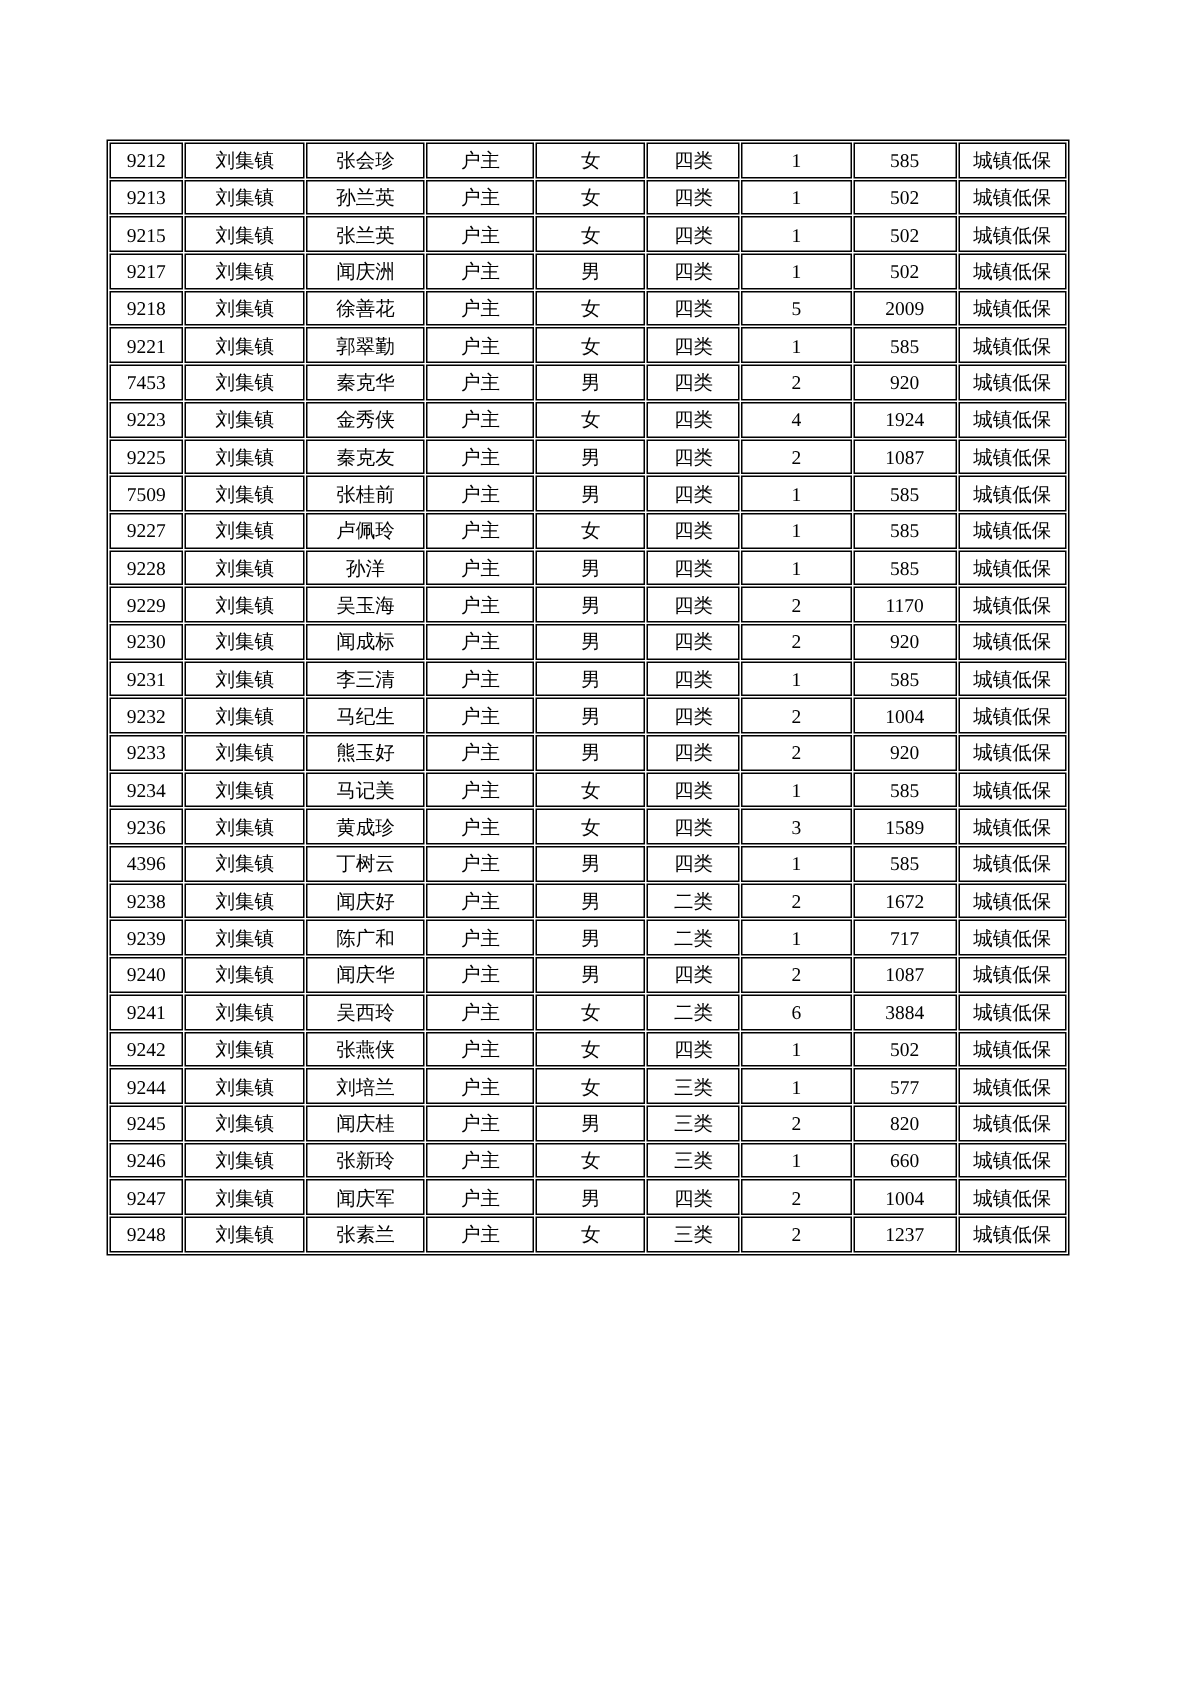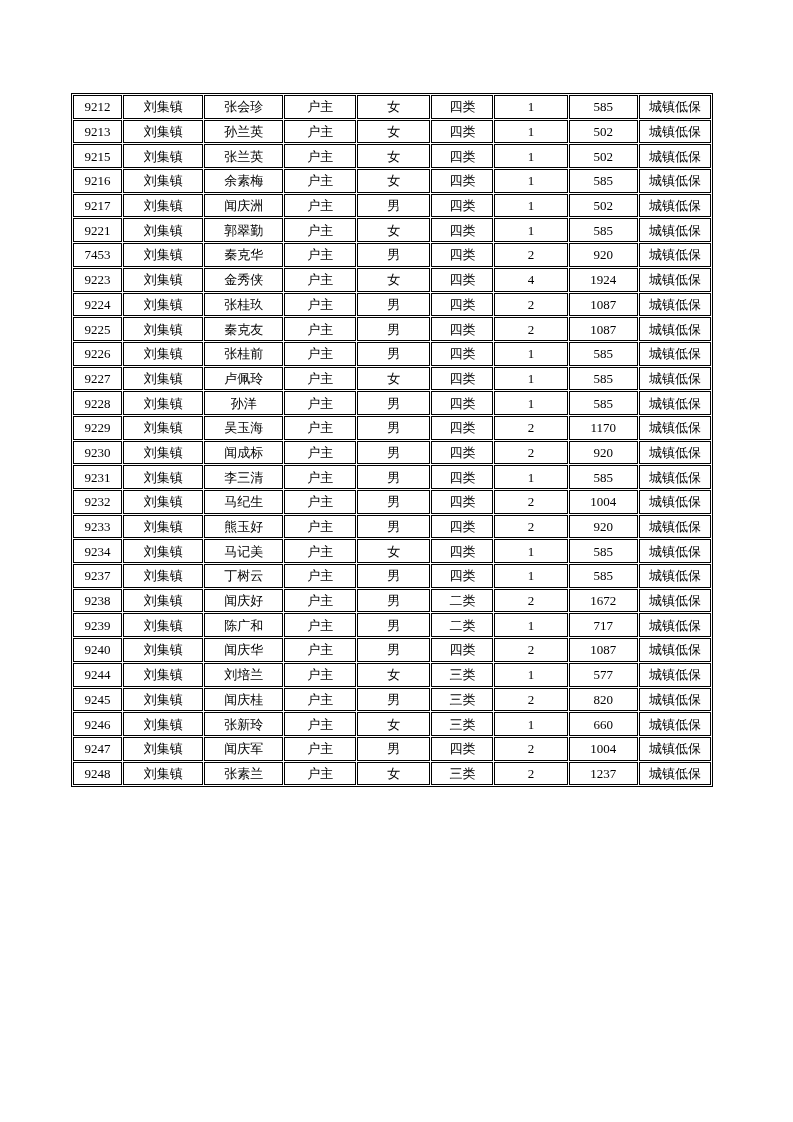--- a/index.html
+++ b/index.html
@@ -84,39 +84,39 @@
           <td>刘集镇</td>
           <td>张兰英</td>
           <td>户主</td>
           <td>女</td>
           <td>四类</td>
           <td>1</td>
           <td>502</td>
           <td>城镇低保</td>
         </tr>
         <tr>
-          <td>9216</td>
-          <td>刘集镇</td>
-          <td>余素梅</td>
-          <td>户主</td>
-          <td>女</td>
-          <td>四类</td>
-          <td>1</td>
-          <td>585</td>
-          <td>城镇低保</td>
-        </tr>
-        <tr>
           <td>9217</td>
           <td>刘集镇</td>
           <td>闻庆洲</td>
           <td>户主</td>
           <td>男</td>
           <td>四类</td>
           <td>1</td>
           <td>502</td>
+          <td>城镇低保</td>
+        </tr>
+        <tr>
+          <td>9218</td>
+          <td>刘集镇</td>
+          <td>徐善花</td>
+          <td>户主</td>
+          <td>女</td>
+          <td>四类</td>
+          <td>5</td>
+          <td>2009</td>
           <td>城镇低保</td>
         </tr>
         <tr>
           <td>9221</td>
           <td>刘集镇</td>
           <td>郭翠勤</td>
           <td>户主</td>
           <td>女</td>
           <td>四类</td>
           <td>1</td>
@@ -139,182 +139,204 @@
           <td>刘集镇</td>
           <td>金秀侠</td>
           <td>户主</td>
           <td>女</td>
           <td>四类</td>
           <td>4</td>
           <td>1924</td>
           <td>城镇低保</td>
         </tr>
         <tr>
-          <td>9224</td>
-          <td>刘集镇</td>
-          <td>张桂玖</td>
+          <td>9225</td>
+          <td>刘集镇</td>
+          <td>秦克友</td>
           <td>户主</td>
           <td>男</td>
           <td>四类</td>
           <td>2</td>
           <td>1087</td>
           <td>城镇低保</td>
         </tr>
         <tr>
-          <td>9225</td>
-          <td>刘集镇</td>
-          <td>秦克友</td>
+          <td>7509</td>
+          <td>刘集镇</td>
+          <td>张桂前</td>
+          <td>户主</td>
+          <td>男</td>
+          <td>四类</td>
+          <td>1</td>
+          <td>585</td>
+          <td>城镇低保</td>
+        </tr>
+        <tr>
+          <td>9227</td>
+          <td>刘集镇</td>
+          <td>卢佩玲</td>
+          <td>户主</td>
+          <td>女</td>
+          <td>四类</td>
+          <td>1</td>
+          <td>585</td>
+          <td>城镇低保</td>
+        </tr>
+        <tr>
+          <td>9228</td>
+          <td>刘集镇</td>
+          <td>孙洋</td>
+          <td>户主</td>
+          <td>男</td>
+          <td>四类</td>
+          <td>1</td>
+          <td>585</td>
+          <td>城镇低保</td>
+        </tr>
+        <tr>
+          <td>9229</td>
+          <td>刘集镇</td>
+          <td>吴玉海</td>
+          <td>户主</td>
+          <td>男</td>
+          <td>四类</td>
+          <td>2</td>
+          <td>1170</td>
+          <td>城镇低保</td>
+        </tr>
+        <tr>
+          <td>9230</td>
+          <td>刘集镇</td>
+          <td>闻成标</td>
+          <td>户主</td>
+          <td>男</td>
+          <td>四类</td>
+          <td>2</td>
+          <td>920</td>
+          <td>城镇低保</td>
+        </tr>
+        <tr>
+          <td>9231</td>
+          <td>刘集镇</td>
+          <td>李三清</td>
+          <td>户主</td>
+          <td>男</td>
+          <td>四类</td>
+          <td>1</td>
+          <td>585</td>
+          <td>城镇低保</td>
+        </tr>
+        <tr>
+          <td>9232</td>
+          <td>刘集镇</td>
+          <td>马纪生</td>
+          <td>户主</td>
+          <td>男</td>
+          <td>四类</td>
+          <td>2</td>
+          <td>1004</td>
+          <td>城镇低保</td>
+        </tr>
+        <tr>
+          <td>9233</td>
+          <td>刘集镇</td>
+          <td>熊玉好</td>
+          <td>户主</td>
+          <td>男</td>
+          <td>四类</td>
+          <td>2</td>
+          <td>920</td>
+          <td>城镇低保</td>
+        </tr>
+        <tr>
+          <td>9234</td>
+          <td>刘集镇</td>
+          <td>马记美</td>
+          <td>户主</td>
+          <td>女</td>
+          <td>四类</td>
+          <td>1</td>
+          <td>585</td>
+          <td>城镇低保</td>
+        </tr>
+        <tr>
+          <td>9236</td>
+          <td>刘集镇</td>
+          <td>黄成珍</td>
+          <td>户主</td>
+          <td>女</td>
+          <td>四类</td>
+          <td>3</td>
+          <td>1589</td>
+          <td>城镇低保</td>
+        </tr>
+        <tr>
+          <td>4396</td>
+          <td>刘集镇</td>
+          <td>丁树云</td>
+          <td>户主</td>
+          <td>男</td>
+          <td>四类</td>
+          <td>1</td>
+          <td>585</td>
+          <td>城镇低保</td>
+        </tr>
+        <tr>
+          <td>9238</td>
+          <td>刘集镇</td>
+          <td>闻庆好</td>
+          <td>户主</td>
+          <td>男</td>
+          <td>二类</td>
+          <td>2</td>
+          <td>1672</td>
+          <td>城镇低保</td>
+        </tr>
+        <tr>
+          <td>9239</td>
+          <td>刘集镇</td>
+          <td>陈广和</td>
+          <td>户主</td>
+          <td>男</td>
+          <td>二类</td>
+          <td>1</td>
+          <td>717</td>
+          <td>城镇低保</td>
+        </tr>
+        <tr>
+          <td>9240</td>
+          <td>刘集镇</td>
+          <td>闻庆华</td>
           <td>户主</td>
           <td>男</td>
           <td>四类</td>
           <td>2</td>
           <td>1087</td>
           <td>城镇低保</td>
         </tr>
         <tr>
-          <td>9226</td>
-          <td>刘集镇</td>
-          <td>张桂前</td>
-          <td>户主</td>
-          <td>男</td>
-          <td>四类</td>
-          <td>1</td>
-          <td>585</td>
-          <td>城镇低保</td>
-        </tr>
-        <tr>
-          <td>9227</td>
-          <td>刘集镇</td>
-          <td>卢佩玲</td>
-          <td>户主</td>
-          <td>女</td>
-          <td>四类</td>
-          <td>1</td>
-          <td>585</td>
-          <td>城镇低保</td>
-        </tr>
-        <tr>
-          <td>9228</td>
-          <td>刘集镇</td>
-          <td>孙洋</td>
-          <td>户主</td>
-          <td>男</td>
-          <td>四类</td>
-          <td>1</td>
-          <td>585</td>
-          <td>城镇低保</td>
-        </tr>
-        <tr>
-          <td>9229</td>
-          <td>刘集镇</td>
-          <td>吴玉海</td>
-          <td>户主</td>
-          <td>男</td>
-          <td>四类</td>
-          <td>2</td>
-          <td>1170</td>
-          <td>城镇低保</td>
-        </tr>
-        <tr>
-          <td>9230</td>
-          <td>刘集镇</td>
-          <td>闻成标</td>
-          <td>户主</td>
-          <td>男</td>
-          <td>四类</td>
-          <td>2</td>
-          <td>920</td>
-          <td>城镇低保</td>
-        </tr>
-        <tr>
-          <td>9231</td>
-          <td>刘集镇</td>
-          <td>李三清</td>
-          <td>户主</td>
-          <td>男</td>
-          <td>四类</td>
-          <td>1</td>
-          <td>585</td>
-          <td>城镇低保</td>
-        </tr>
-        <tr>
-          <td>9232</td>
-          <td>刘集镇</td>
-          <td>马纪生</td>
-          <td>户主</td>
-          <td>男</td>
-          <td>四类</td>
-          <td>2</td>
-          <td>1004</td>
-          <td>城镇低保</td>
-        </tr>
-        <tr>
-          <td>9233</td>
-          <td>刘集镇</td>
-          <td>熊玉好</td>
-          <td>户主</td>
-          <td>男</td>
-          <td>四类</td>
-          <td>2</td>
-          <td>920</td>
-          <td>城镇低保</td>
-        </tr>
-        <tr>
-          <td>9234</td>
-          <td>刘集镇</td>
-          <td>马记美</td>
-          <td>户主</td>
-          <td>女</td>
-          <td>四类</td>
-          <td>1</td>
-          <td>585</td>
-          <td>城镇低保</td>
-        </tr>
-        <tr>
-          <td>9237</td>
-          <td>刘集镇</td>
-          <td>丁树云</td>
-          <td>户主</td>
-          <td>男</td>
-          <td>四类</td>
-          <td>1</td>
-          <td>585</td>
-          <td>城镇低保</td>
-        </tr>
-        <tr>
-          <td>9238</td>
-          <td>刘集镇</td>
-          <td>闻庆好</td>
-          <td>户主</td>
-          <td>男</td>
+          <td>9241</td>
+          <td>刘集镇</td>
+          <td>吴西玲</td>
+          <td>户主</td>
+          <td>女</td>
           <td>二类</td>
-          <td>2</td>
-          <td>1672</td>
-          <td>城镇低保</td>
-        </tr>
-        <tr>
-          <td>9239</td>
-          <td>刘集镇</td>
-          <td>陈广和</td>
-          <td>户主</td>
-          <td>男</td>
-          <td>二类</td>
-          <td>1</td>
-          <td>717</td>
-          <td>城镇低保</td>
-        </tr>
-        <tr>
-          <td>9240</td>
-          <td>刘集镇</td>
-          <td>闻庆华</td>
-          <td>户主</td>
-          <td>男</td>
-          <td>四类</td>
-          <td>2</td>
-          <td>1087</td>
+          <td>6</td>
+          <td>3884</td>
+          <td>城镇低保</td>
+        </tr>
+        <tr>
+          <td>9242</td>
+          <td>刘集镇</td>
+          <td>张燕侠</td>
+          <td>户主</td>
+          <td>女</td>
+          <td>四类</td>
+          <td>1</td>
+          <td>502</td>
           <td>城镇低保</td>
         </tr>
         <tr>
           <td>9244</td>
           <td>刘集镇</td>
           <td>刘培兰</td>
           <td>户主</td>
           <td>女</td>
           <td>三类</td>
           <td>1</td>

